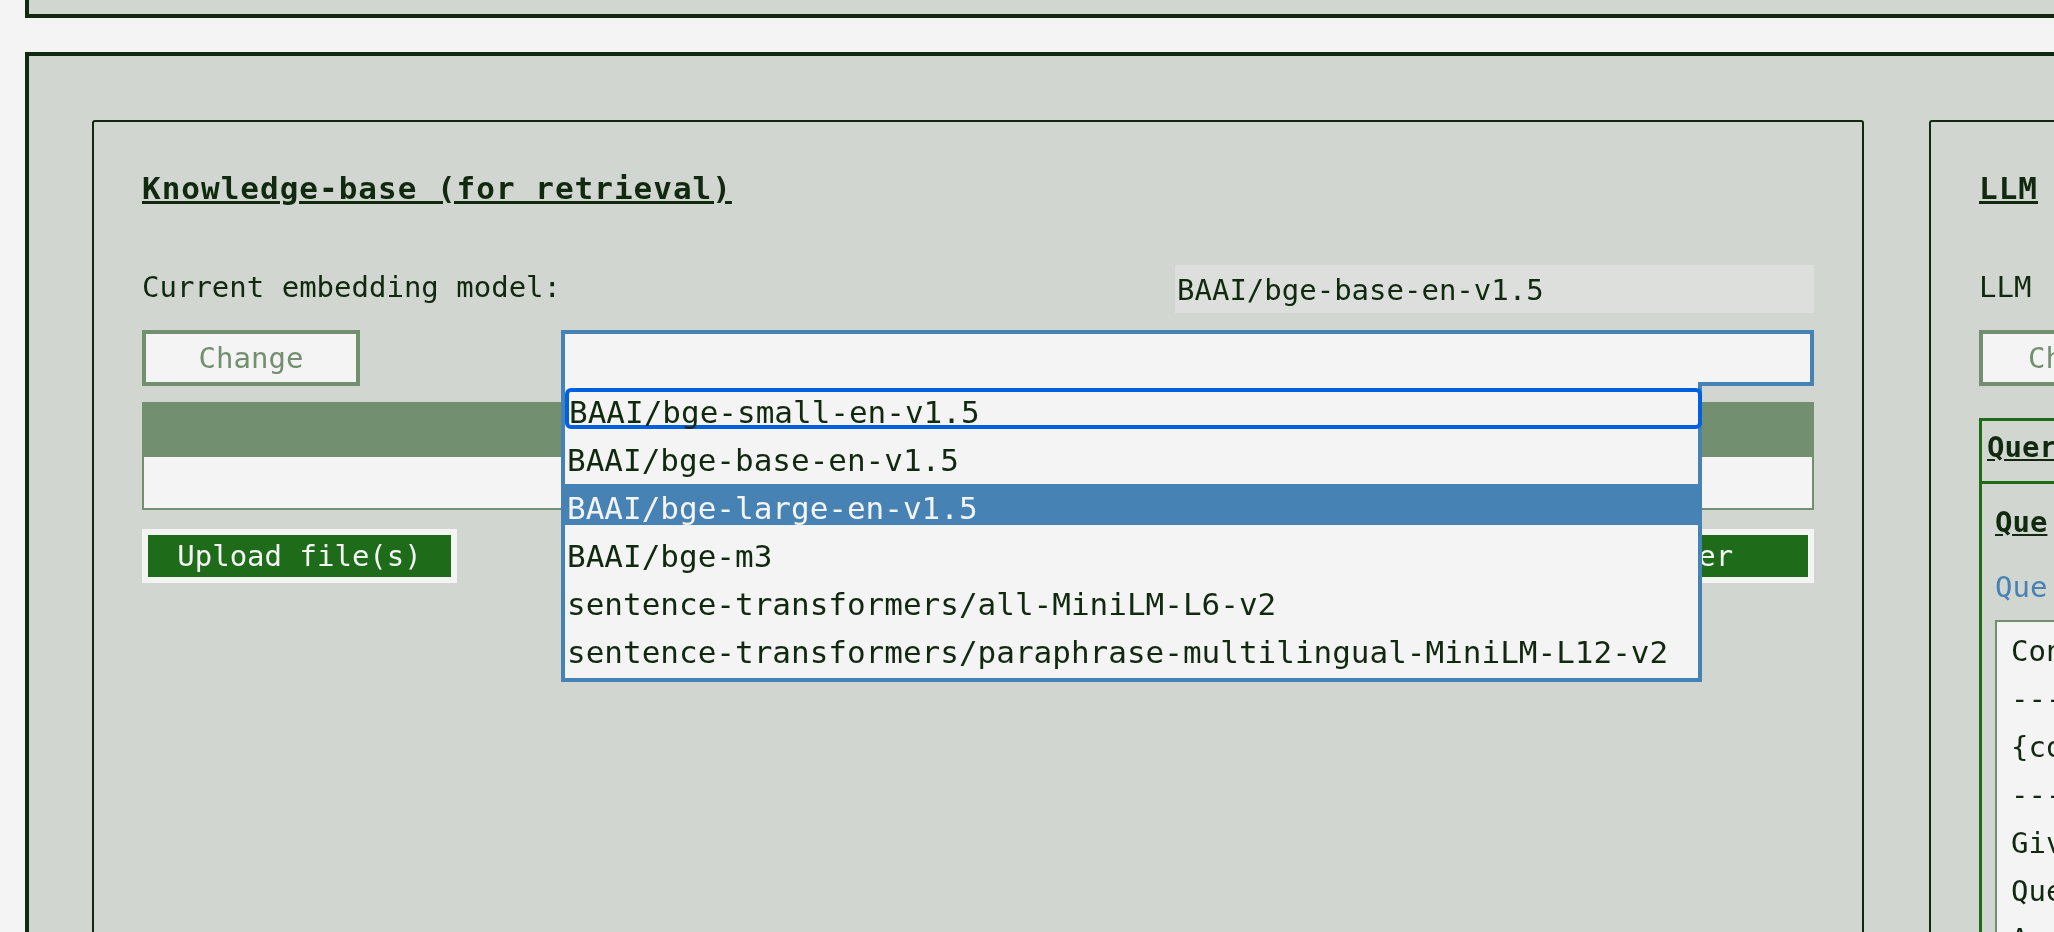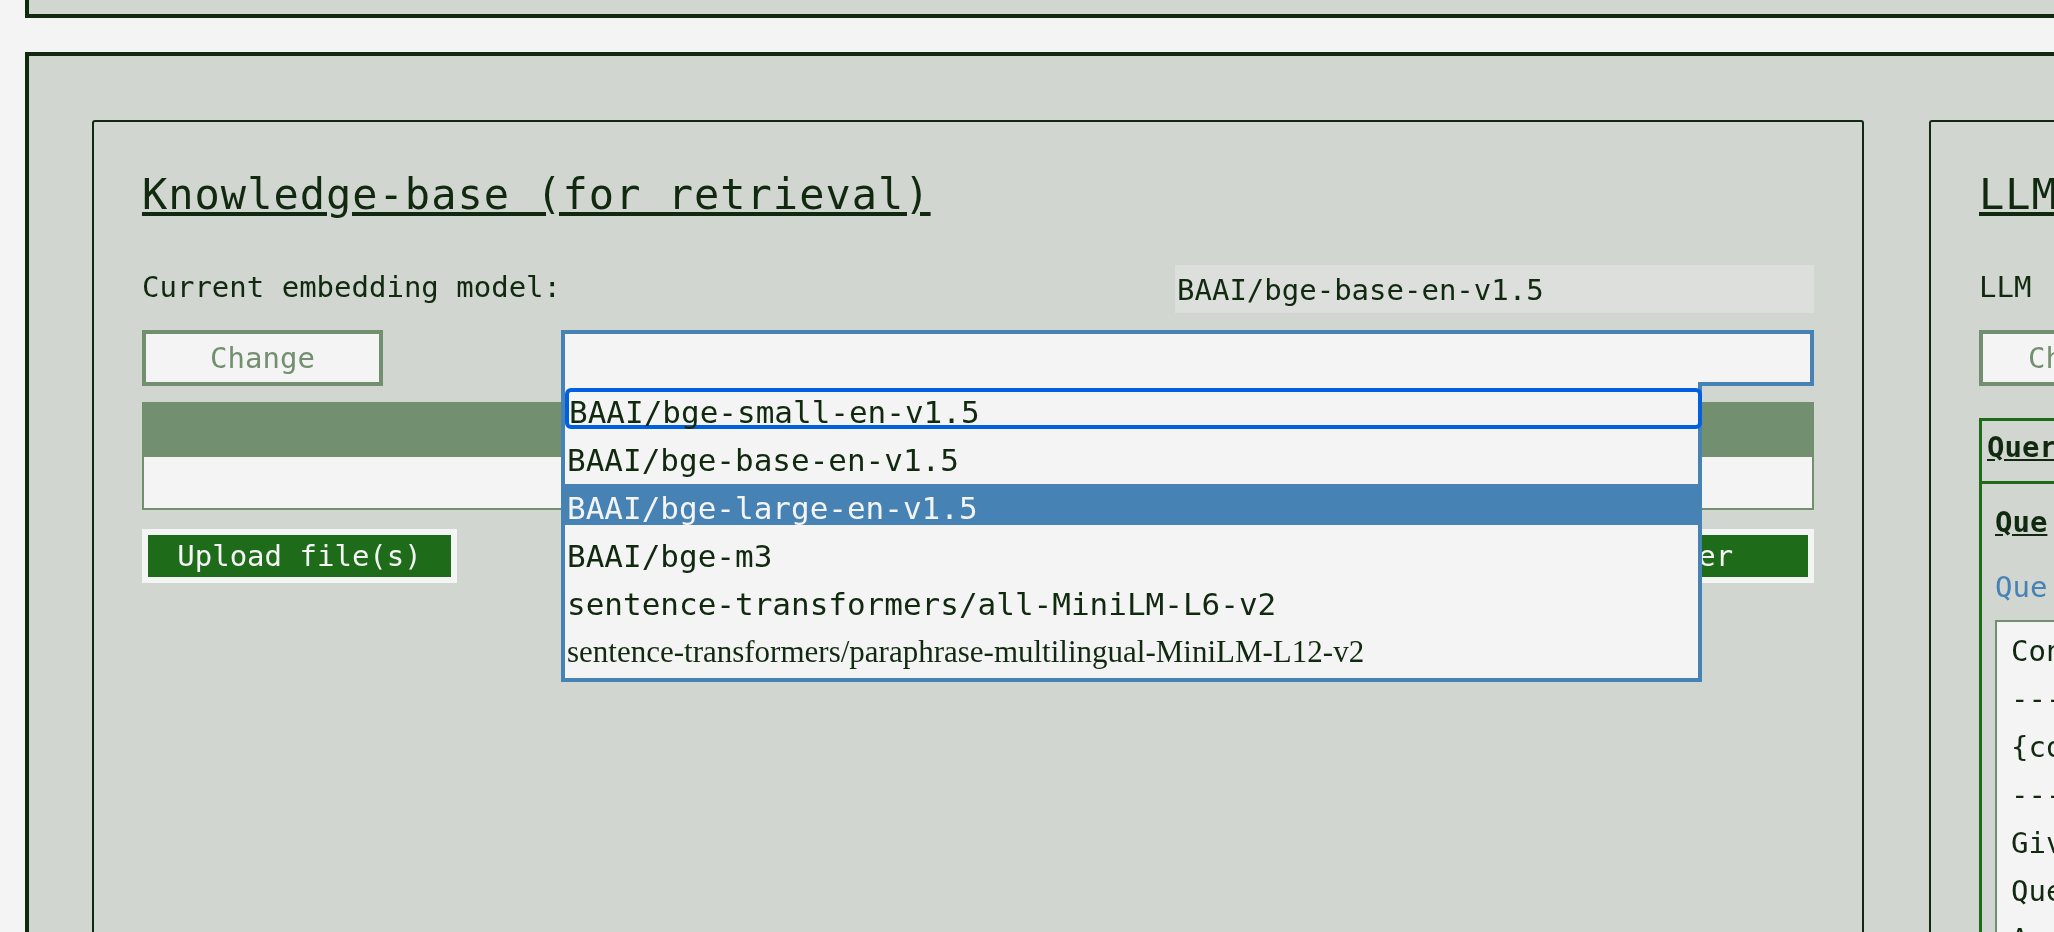--- a/index.html
+++ b/index.html
@@ -8,21 +8,21 @@
     background:#f4f4f4;
     font-family:"DejaVu Sans Mono", monospace;
     color:#10290f;
   }
   .abs { position:absolute; box-sizing:border-box; }
   .outer-top { left:25px; top:-20px; width:2100px; height:38px; background:#d1d6d0; border:4px solid #10290f; }
   .outer-main { left:25px; top:52px; width:2100px; height:1000px; background:#d1d6d0; border:4px solid #10290f; }
   .card { background:#d1d6d0; border:2px solid #10290f; border-radius:3px; }
   .kb-card { left:92px; top:120px; width:1772px; height:900px; }
   .llm-card { left:1929px; top:120px; width:400px; height:900px; }
-  .title { font-size:42px; font-weight:normal; text-decoration:underline; letter-spacing:1px; white-space:nowrap; }
+  .title { font-size:31px; font-weight:bold; text-decoration:underline; letter-spacing:1px; white-space:nowrap; }
   .label { font-size:29px; white-space:nowrap; }
   .value-box { background:#dcdfdb; font-size:29px; padding:8px 2px; }
   .btn-outline { background:#f4f4f4; border:4px solid #728f70; color:#728f70; font-size:29px; text-align:center; line-height:48px; }
   .select-input { background:#f4f4f4; border:4px solid #4682b4; }
   .tbl-head { background:#728f70; }
   .tbl-body { background:#f4f4f4; border:2px solid #728f70; border-top:none; }
   .btn-green { background:#1e6b1a; color:#f4f4f4; border:6px solid #f4f4f4; font-size:29px; text-align:center; line-height:42px; white-space:nowrap; overflow:hidden; }
   .dropdown { left:561px; top:382px; width:1141px; height:300px; background:#f4f4f4; border:4px solid #4682b4; border-top:none; }
   .opt { position:absolute; left:0; width:1137px; height:41px; line-height:48px; font-size:31px; padding-left:2px; box-sizing:border-box; white-space:nowrap; color:#10290f; }
   .opt.focused { border:4px solid #0060df; border-radius:6px; line-height:40px; padding-left:0; }
@@ -39,38 +39,38 @@
 <div class="abs outer-main"></div>
 
 <div class="abs card kb-card"></div>
 
 <div class="abs title" style="left:142px; top:170px;">Knowledge-base (for retrieval)</div>
 
 <div class="abs label" style="left:142px; top:270px;">Current embedding model:</div>
 
 <div class="abs value-box" style="left:1175px; top:265px; width:639px; height:48px;">BAAI/bge-base-en-v1.5</div>
 
-<div class="abs btn-outline" style="left:142px; top:330px; width:241px; height:56px;">Change</div>
+<div class="abs btn-outline" style="left:142px; top:330px; width:218px; height:56px;">Change</div>
 
 <div class="abs select-input" style="left:561px; top:330px; width:1253px; height:56px;"></div>
 
 <div class="abs tbl-head" style="left:142px; top:402px; width:1672px; height:55px;"></div>
 <div class="abs tbl-body" style="left:142px; top:457px; width:1672px; height:53px;"></div>
 
 <div class="abs btn-green" style="left:142px; top:529px; width:315px; height:54px;">Upload file(s)</div>
 
 <div class="abs btn-green" style="left:1600px; top:529px; width:214px; height:54px; ">der</div>
 
 <div class="abs dropdown">
   <div class="opt focused" style="top:6px;">BAAI/bge-small-en-v1.5</div>
   <div class="opt" style="top:54px;">BAAI/bge-base-en-v1.5</div>
   <div class="opt hl" style="top:102px;">BAAI/bge-large-en-v1.5</div>
   <div class="opt" style="top:150px;">BAAI/bge-m3</div>
   <div class="opt" style="top:198px;">sentence-transformers/all-MiniLM-L6-v2</div>
-  <div class="opt" style="top:246px;font-family:Liberation Serif, serif;">sentence-transformers/paraphrase-multilingual-MiniLM-L12-v2</div>
+  <div class="opt" style="top:246px;">sentence-transformers/paraphrase-multilingual-MiniLM-L12-v2</div>
 </div>
 
 <div class="abs card llm-card"></div>
 <div class="abs title" style="left:1979px; top:170px;">LLM</div>
 <div class="abs label" style="left:1979px; top:270px;">LLM</div>
 <div class="abs btn-outline" style="left:1979px; top:330px; width:200px; height:56px; text-align:left; padding-left:45px;">Ch</div>
 
 <div class="abs qbox">
   <div class="qbox-head"></div>
 </div>

